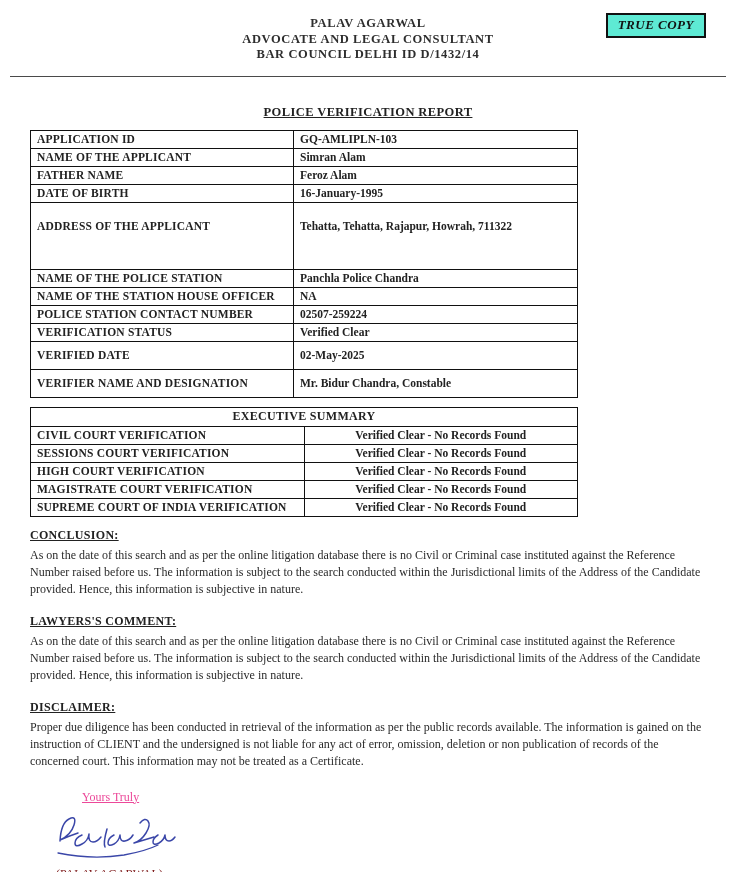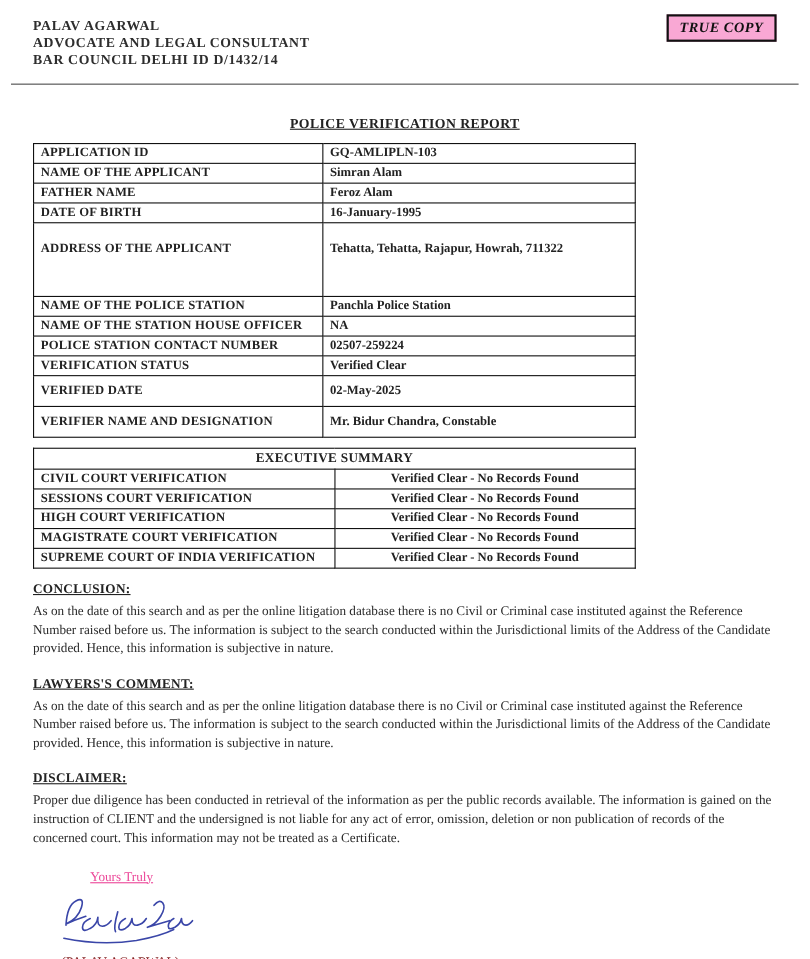--- a/index.html
+++ b/index.html
@@ -6,23 +6,23 @@
   body { width:736px; font-family:"Liberation Serif", serif; color:#1f1f1f; }
   .page {
     position:relative; width:736px; height:872px; box-sizing:border-box;
     padding:10px 30px 0 30px; overflow:hidden; background:#fff;
   }
   
   .true-copy {
     position:absolute; top:13px; right:30px;
     border:2px solid #111; padding:2px 10px 3px 10px;
     font-style:italic; font-weight:bold; font-size:13px; letter-spacing:0.5px;
-    color:#111; background:#f9a8d4;
+    color:#111; background:#5eead4;
   }
-  .letterhead { margin-top:6px; color:#2e2e2e; }
+  .letterhead { text-align:center; margin-top:6px; color:#2e2e2e; }
   .letterhead .lh-line { font-weight:bold; font-size:12.5px; letter-spacing:0.6px; line-height:15.5px; }
   .top-rule { border:0; border-top:1.6px solid #4a4a4a; margin:13px -20px 0 -20px; }
   .report-title {
     text-align:center; font-weight:bold; font-size:12.5px; letter-spacing:0.4px;
     text-decoration:underline; margin:28px 0 10px 0; color:#222;
   }
   
   table { border-collapse:collapse; width:548px; table-layout:fixed; }
   td, th { border:1px solid #111; font-size:11.5px; padding:2px 6px 3px 6px; vertical-align:middle; }
   .details td.lbl { width:250px; font-weight:bold; letter-spacing:0.2px; color:#222; }
@@ -79,21 +79,21 @@
       <tr>
         <td class="lbl">DATE OF BIRTH</td>
         <td class="val">16-January-1995</td>
       </tr>
       <tr class="tall">
         <td class="lbl">ADDRESS OF THE APPLICANT</td>
         <td class="val">Tehatta, Tehatta, Rajapur, Howrah, 711322</td>
       </tr>
       <tr>
         <td class="lbl">NAME OF THE POLICE STATION</td>
-        <td class="val">Panchla Police Station</td>
+        <td class="val">Panchla Police Chandra</td>
       </tr>
       <tr>
         <td class="lbl">NAME OF THE STATION HOUSE OFFICER</td>
         <td class="val">NA</td>
       </tr>
       <tr>
         <td class="lbl">POLICE STATION CONTACT NUMBER</td>
         <td class="val">02507-259224</td>
       </tr>
       <tr>

